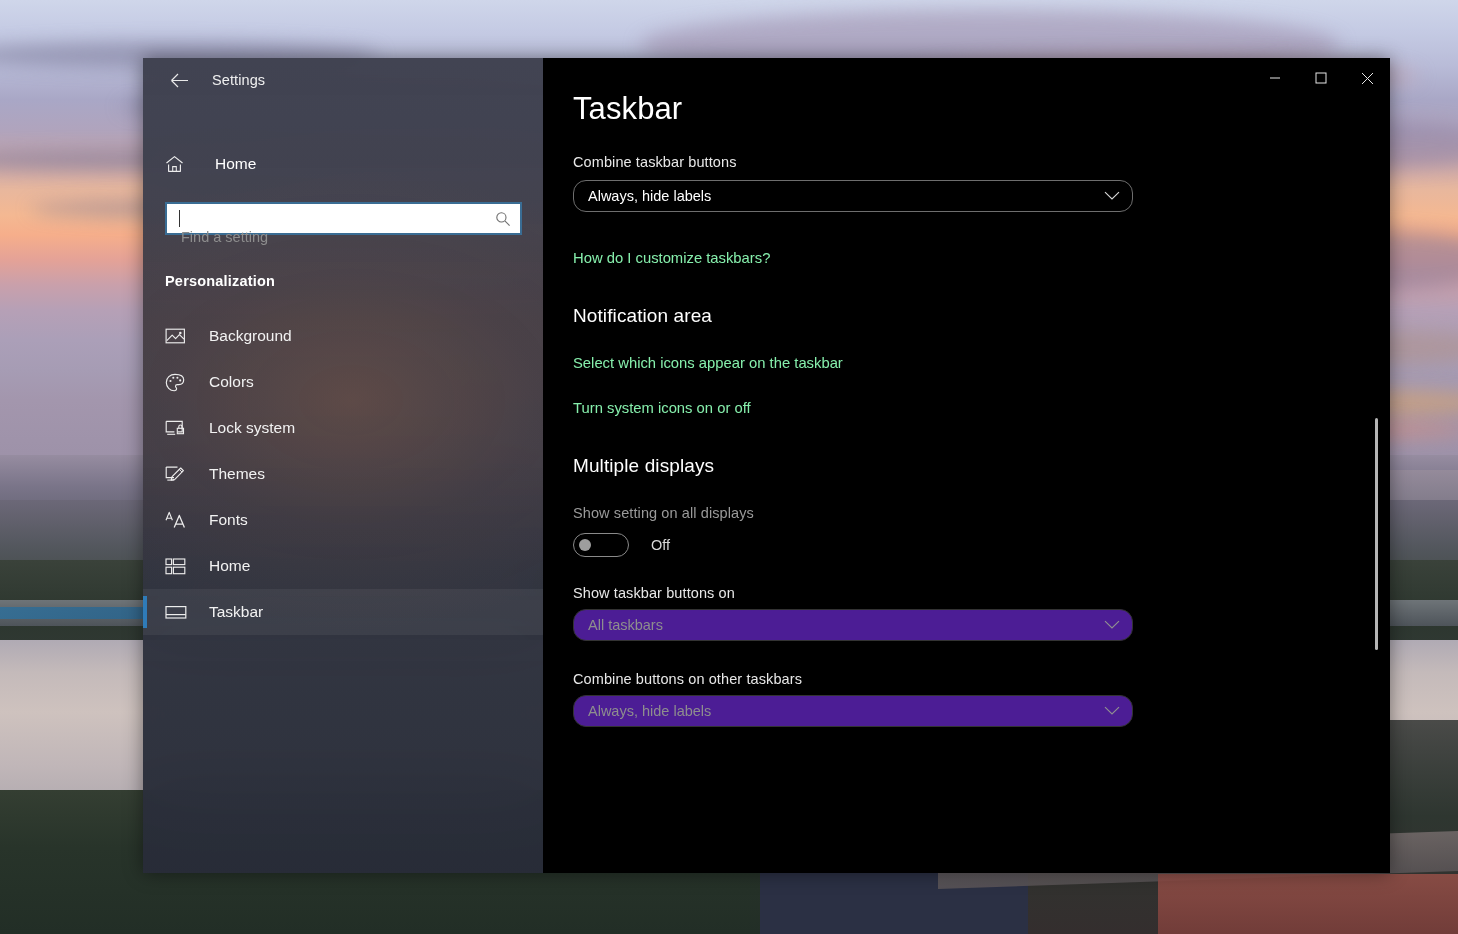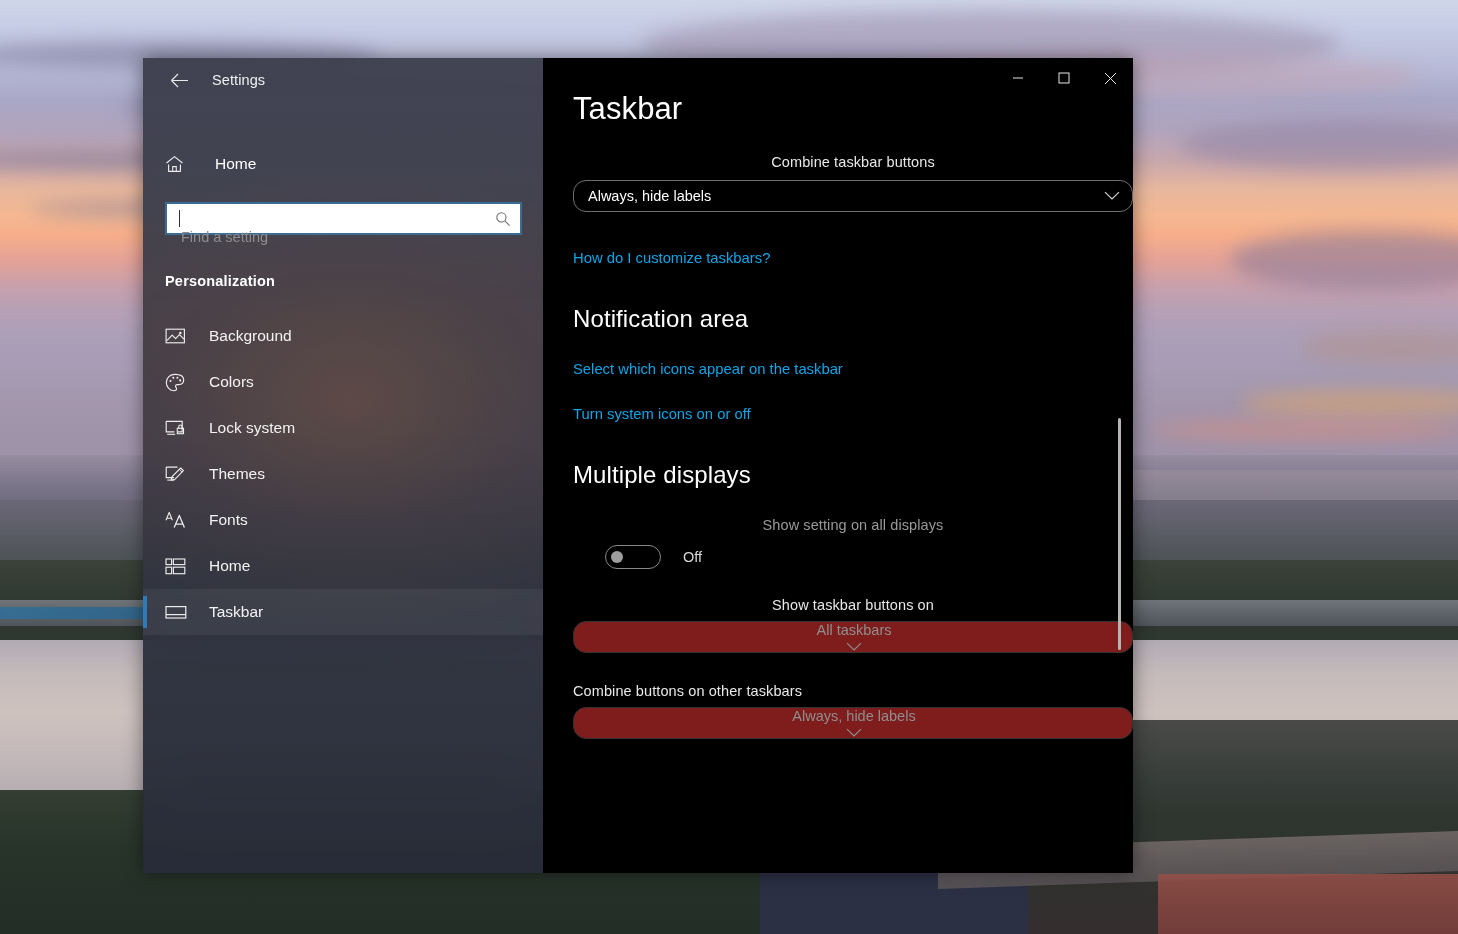--- a/index.html
+++ b/index.html
@@ -90,21 +90,21 @@
     background:linear-gradient(180deg, rgba(120,110,110,.8) 0%, rgba(92,86,88,.85) 100%);
     transform:skewY(-2deg);
   }
   .wp-rightcity{
     position:absolute; right:0; top:470px; width:430px; height:130px;
     background:linear-gradient(180deg, rgba(150,140,155,.9) 0%, rgba(110,108,122,.95) 55%, rgba(78,82,86,1) 100%);
   }
 
   
   #settings-window{
-    position:absolute; left:143px; top:58px; width:990px; height:815px;
+    position:absolute; left:143px; top:58px; width:1247px; height:815px;
     display:flex; overflow:hidden;
     box-shadow:0 0 18px rgba(0,0,0,.45);
   }
 
   
   #sidebar{
     width:400px; height:100%;
     position:relative;
     background:
       radial-gradient(ellipse 340px 230px at 52% 42%, rgba(120,86,70,.50) 0%, rgba(96,74,70,.22) 55%, rgba(60,60,76,0) 100%),
@@ -180,39 +180,39 @@
     width:46px; height:40px; display:flex; align-items:center; justify-content:center;
     cursor:pointer;
   }
 
   .content-inner{ padding:34px 0 0 30px; }
 
   h1.page-title{
     font-size:31px; font-weight:normal; color:#fff; letter-spacing:.1px; line-height:1.1;
   }
   h2.group-title{
-    font-size:24px; font-weight:normal; color:#fff; letter-spacing:.1px;
+    font-size:19px; font-weight:normal; color:#fff; letter-spacing:.1px;
   }
   .field-label{
     font-size:14.5px; color:#e8e8e8; letter-spacing:.1px;
   }
   .field-label.dim{ color:#9a9a9a; }
   .link{
-    font-size:14.8px; color:#0ea5e9; text-decoration:none; cursor:pointer; display:inline-block;
+    font-size:14.8px; color:#86efac; text-decoration:none; cursor:pointer; display:inline-block;
   }
 
   .select{
     width:560px; height:32px; display:flex; align-items:center; justify-content:space-between;
     padding:0 12px 0 14px; font-size:14.5px; cursor:pointer;border-radius:13px;
   }
   .select.active{ background:#000; border:1px solid #6e6e6e; color:#fff; }
-  .select.disabled{ background:#7f1d1d; border:1px solid #333333; color:#8e8e8e;flex-direction:column; }
+  .select.disabled{ background:#4c1d95; border:1px solid #333333; color:#8e8e8e; }
   .select .chev{ display:flex; align-items:center; }
 
-  .toggle-row{ display:flex; align-items:center;margin-left:32px; }
+  .toggle-row{ display:flex; align-items:center; }
   .toggle{
     width:56px; height:24px; border-radius:12px; border:1.6px solid #8a8a8a;
     background:transparent; position:relative; cursor:pointer;
   }
   .toggle .knob{
     position:absolute; left:5px; top:50%; transform:translateY(-50%);
     width:12px; height:12px; border-radius:50%; background:#9e9e9e;
   }
   .toggle-state{ margin-left:22px; font-size:14.5px; color:#d8d8d8; }
 
@@ -221,21 +221,21 @@
     position:absolute; right:6px; top:0; width:14px; height:100%;
   }
   #scroll-thumb{
     position:absolute; left:5px; top:360px; width:3px; height:232px;
     background:#b5b5b5; border-radius:2px; cursor:pointer;
   }
 
   .mt-h1{ margin-top:0; }
   .sp-10{ margin-top:10px; }
   .sp-12{ margin-top:12px; }
-  .sp-28{ margin-top:28px;text-align:center; }
+  .sp-28{ margin-top:28px; }
   .sp-38{ margin-top:38px; }
   .sp-30{ margin-top:30px; }
   .sp-8{ margin-top:8px; }
 </style>
 </head>
 <body>
 
 <div id="wallpaper">
   <div class="wp-layer wp-sky"></div>
 

